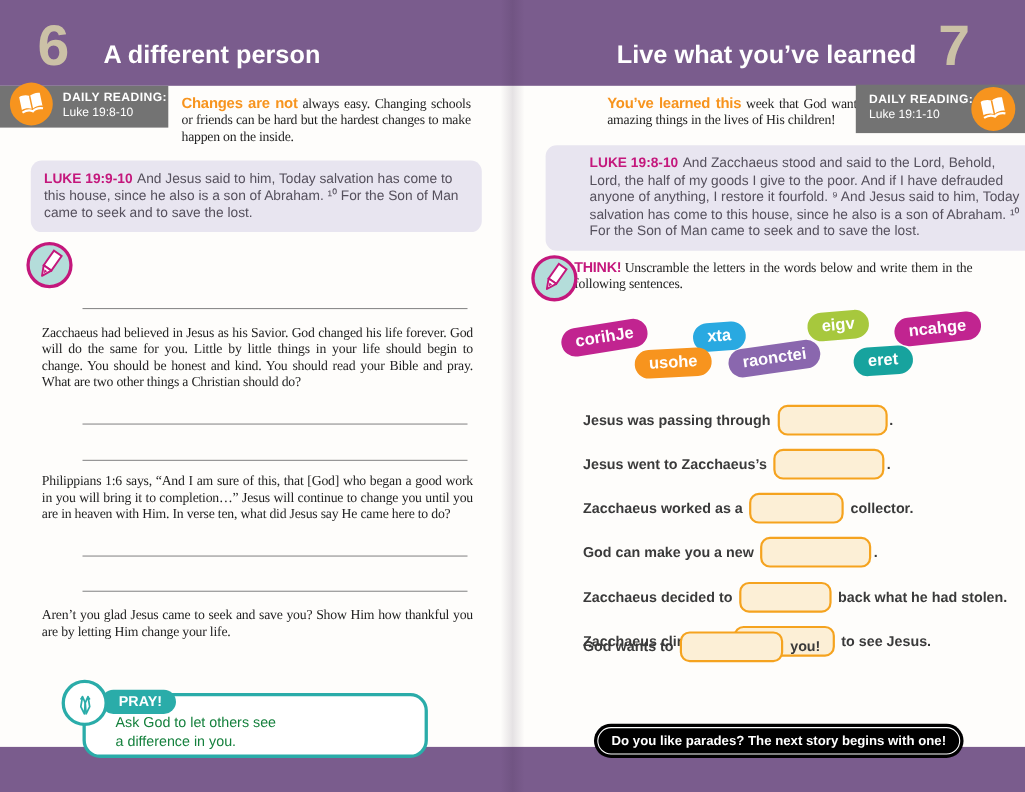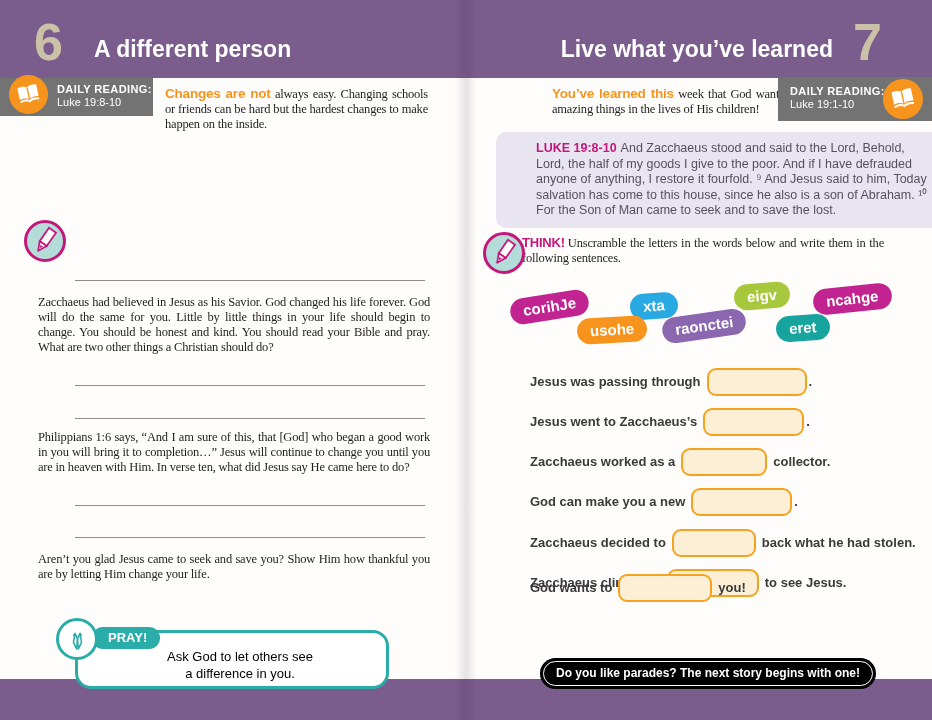--- a/index.html
+++ b/index.html
@@ -43,22 +43,22 @@
   .a-line { position:absolute; height:0; border-bottom:1.4px solid #8C8C8C; }
   .para { position:absolute; text-align:justify; }
 
   .pray-box { position:absolute; left:75px; top:630px; width:314px; height:59px; background:#fff;
               border:3px solid #2AACA9; border-radius:16px; z-index:4; }
   .pray-circle { position:absolute; left:56px; top:618px; width:42px; height:42px; border-radius:50%;
                  background:#fff; border:3px solid #2AACA9; z-index:7;
                  display:flex; align-items:center; justify-content:center; }
   .pray-pill { position:absolute; left:92px; top:627px; height:22px; padding:3px 13px 0 16px;
                background:#2AACA9; border-radius:12px; color:#fff; font-weight:800; font-size:13px; z-index:6; }
-  .pray-text { position:absolute; left:105px; top:649px; width:270px; text-align:center;
-               font-size:13px; line-height:16.5px; color:#000000; z-index:5; }
+  .pray-text { position:absolute; left:105px; top:649px; width:270px; text-align:left;
+               font-size:13px; line-height:16.5px; color:#15803d; z-index:5; }
 
   .word-pill { position:absolute; padding:4px 13px 5px; border-radius:15px; color:#fff;
                font-weight:700; font-size:15px; white-space:nowrap; z-index:4; }
 
   .fill-row { position:absolute; left:64px; height:31px; display:flex; align-items:center; gap:6px;
               font-size:13px; font-weight:700; color:#3A3A3A; white-space:nowrap; }
   .blank { height:28px; background:#FCEFD6; border:2px solid #F5A31F; border-radius:9px; }
 
   .footer-pill { position:absolute; left:242px; top:658px; transform:translateX(-50%);
                  background:#000000; border-radius:18px; padding:3px; z-index:10; }
@@ -87,20 +87,23 @@
         <path d="M12 5.5 C9.5 3.8 5.8 3.6 3.5 4.6 L3.5 15.2 C5.8 14.3 9.5 14.5 12 16.2 C14.5 14.5 18.2 14.3 20.5 15.2 L20.5 4.6 C18.2 3.6 14.5 3.8 12 5.5 Z" fill="#fff"></path>
         <path d="M12 5.5 L12 16.2" stroke="#F7941E" stroke-width="1.2"></path>
         <path d="M3.5 17.4 C7 16.1 10 16.5 12 18.1 C14 16.5 17 16.1 20.5 17.4" stroke="#fff" stroke-width="1.7" fill="none"></path>
       </svg>
     </div>
 
     <div class="intro serif" style="left:165px; top:86px; width:263px;">
       <span class="lead-in">Changes are not</span><span> always easy. Changing schools or friends can be hard but the hardest changes to make happen on the inside.</span>
     </div>
 
+    <div class="scripture-box" style="left:28px; top:146px; width:410px;">
+      <span class="scripture-ref">LUKE 19:9-10</span><span>And Jesus said to him, Today salvation has come to this house, since he also is a son of Abraham. ¹⁰ For the Son of Man came to seek and to save the lost.</span>
+    </div>
 
     <div class="think-icon" style="left:24px; top:220px;">
       <svg width="30" height="30" viewBox="0 0 24 24">
         <g transform="rotate(35 12 12)">
           <rect x="8.6" y="1.5" width="6.8" height="13" fill="#fff" stroke="#C4177C" stroke-width="1.4"></rect>
           <path d="M8.6 14.5 L15.4 14.5 L12 21.5 Z" fill="#fff" stroke="#C4177C" stroke-width="1.4" stroke-linejoin="round"></path>
           <path d="M10.8 16.6 L13.2 16.6 L12 19.2 Z" fill="#C4177C"></path>
         </g>
       </svg>
     </div>

